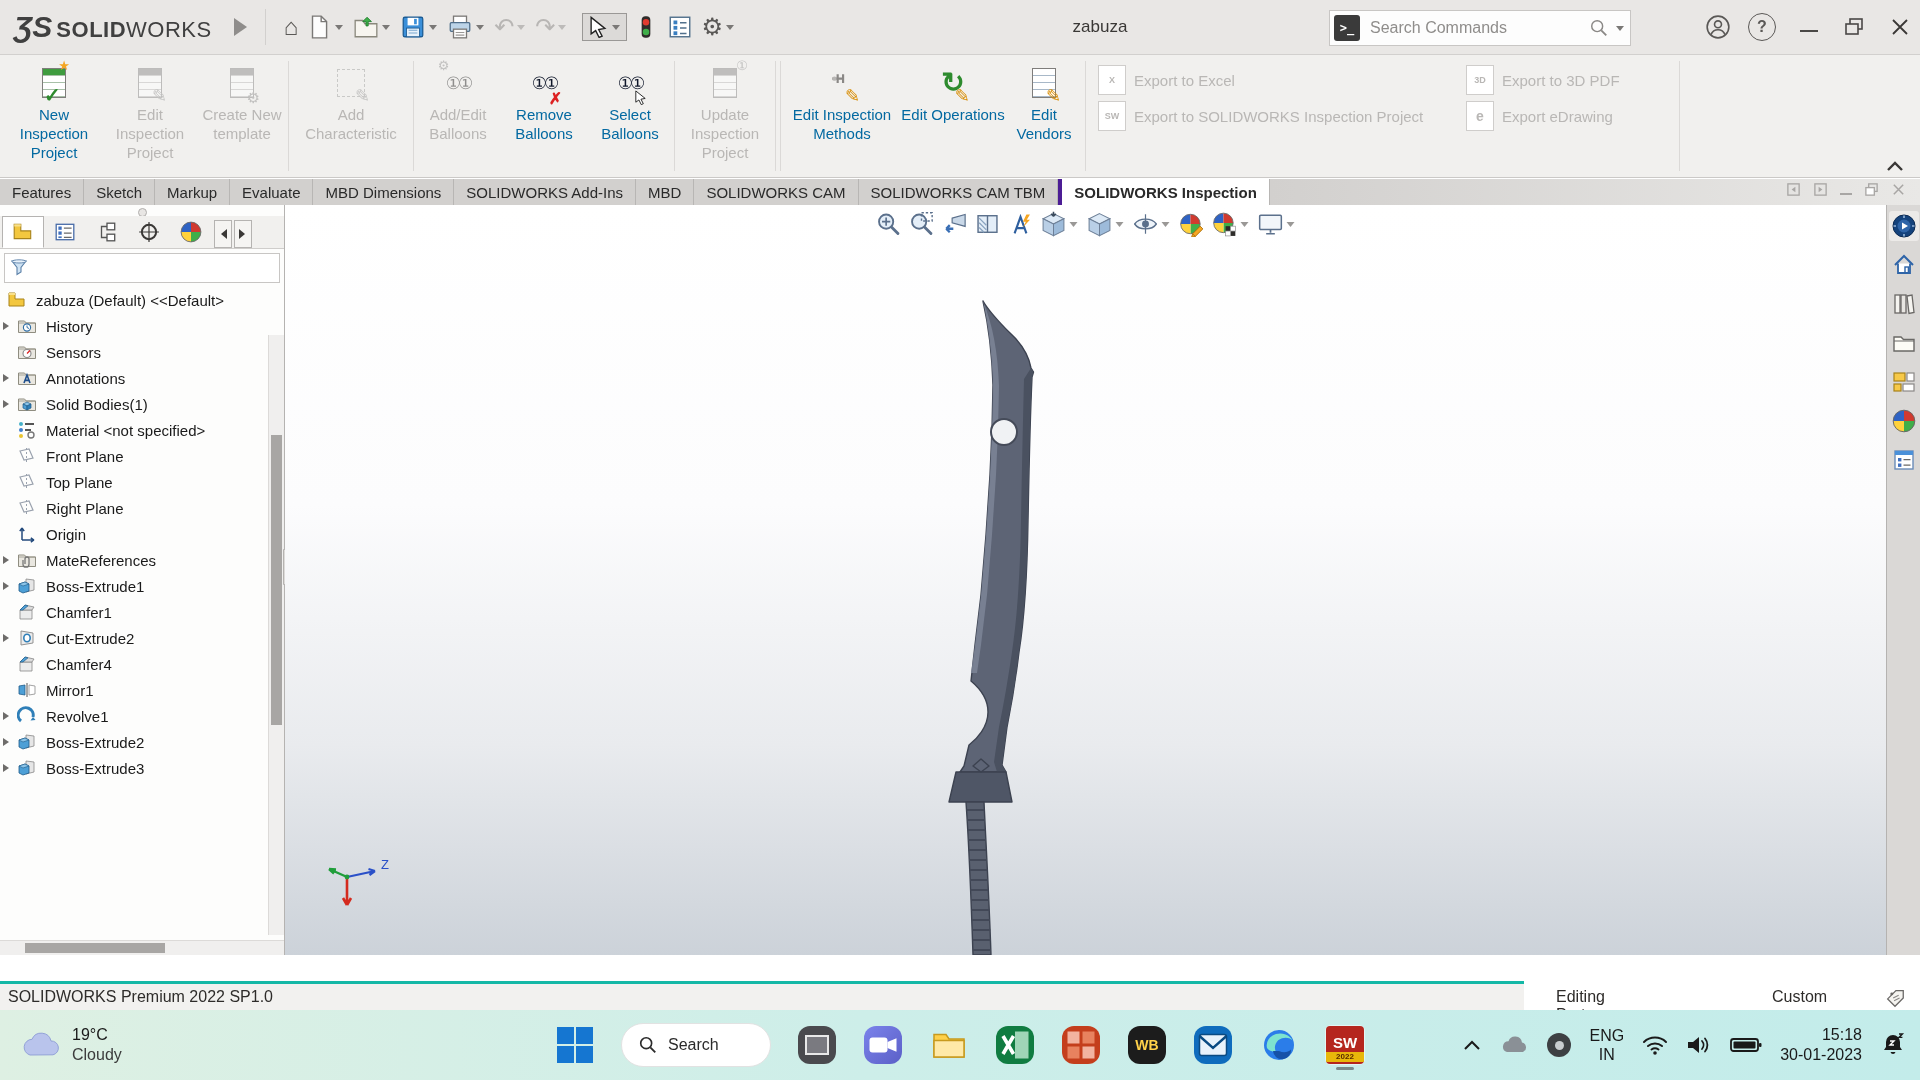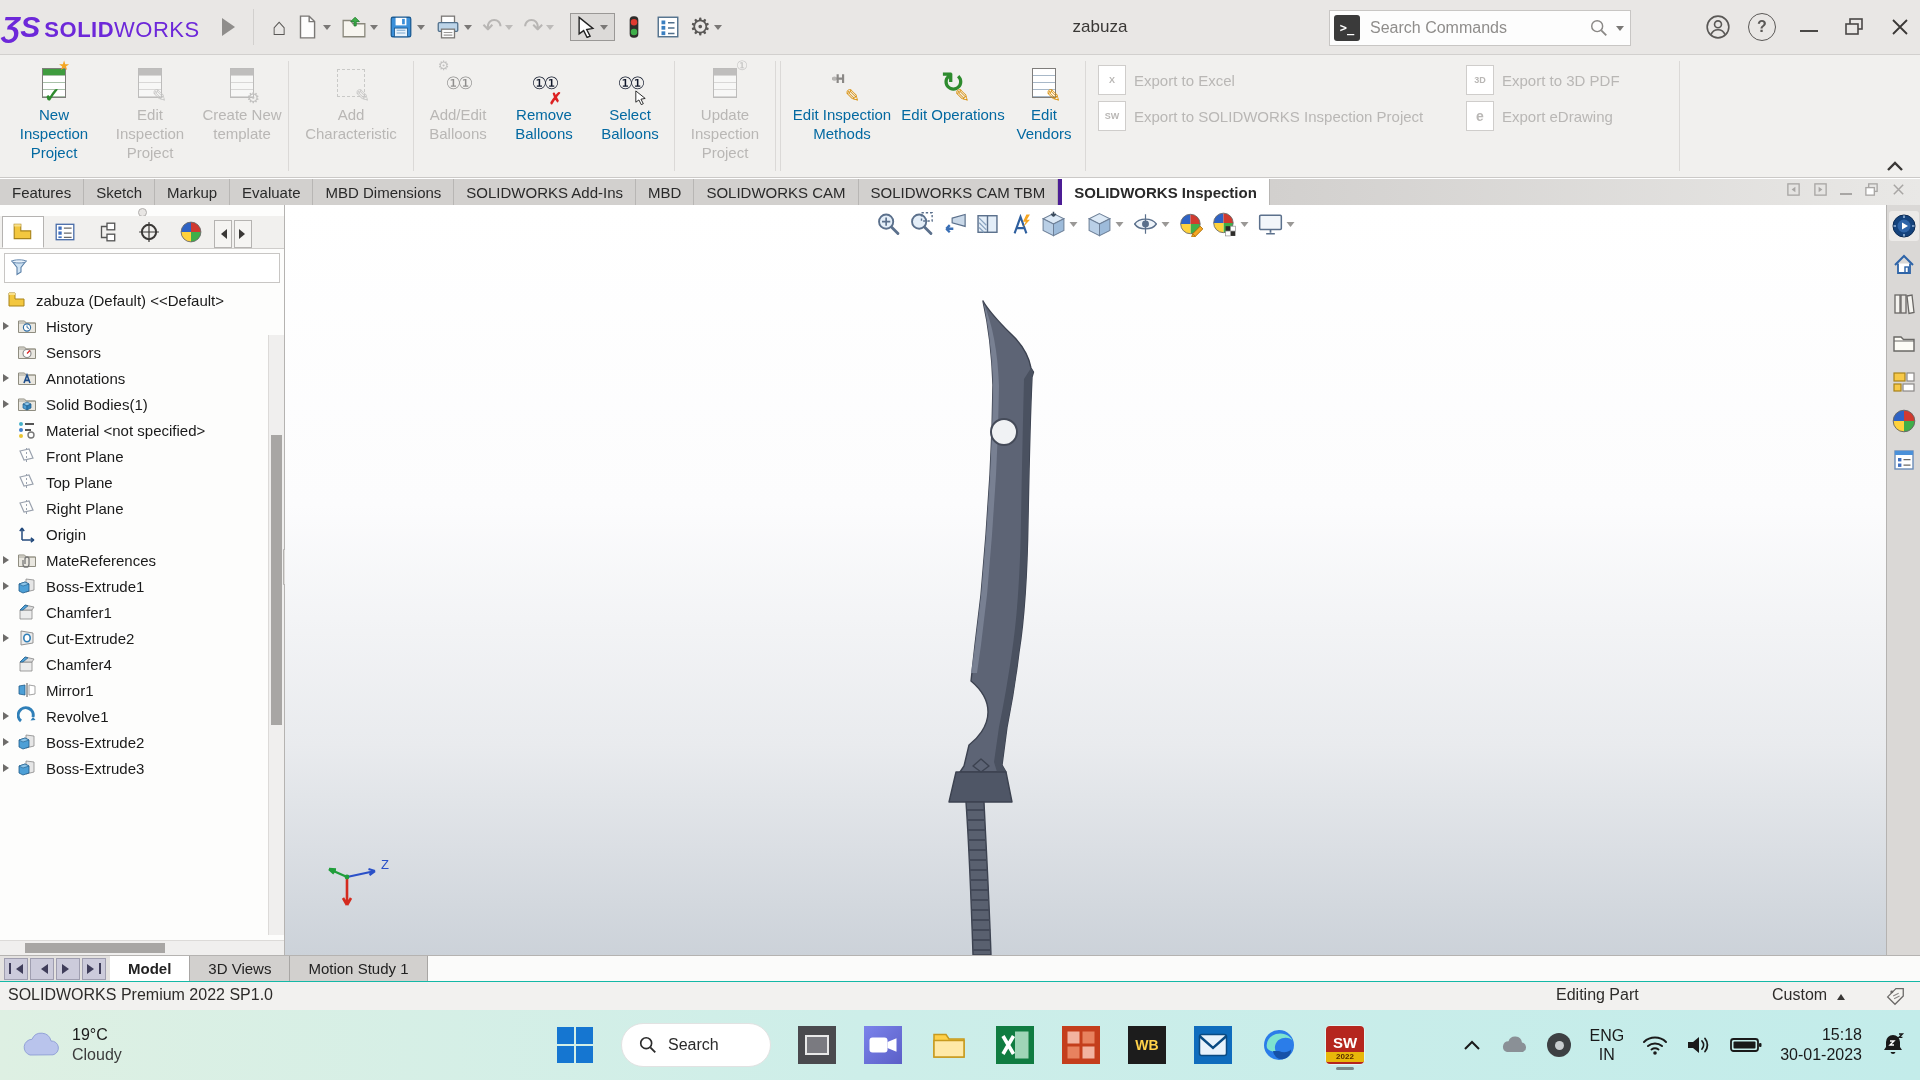--- a/index.html
+++ b/index.html
@@ -1,20 +1,20 @@
 <!DOCTYPE html>
 <html><head>
 <meta charset="utf-8">
 <style>
   html,body{margin:0;padding:0;}
   body{width:1920px;height:1080px;overflow:hidden;font-family:"Liberation Sans",sans-serif;background:#fff;}
   .screen{position:relative;width:1920px;height:1080px;overflow:hidden;}
   
   .titlebar{position:absolute;left:0;top:0;width:1920px;height:54px;background:#e9e7e5;border-bottom:1px solid #d2d0ce;display:flex;align-items:center;}
-  .logo{display:flex;align-items:baseline;margin-left:2px;color:#6d28d9;white-space:nowrap;}
+  .logo{display:flex;align-items:baseline;margin-left:14px;color:#404040;white-space:nowrap;}
   .logo .lg-glyph{font-style:italic;font-weight:bold;font-size:30px;margin-right:4px;}
   .logo .lg-bold{font-weight:bold;font-size:22px;letter-spacing:.5px;}
   .logo .lg-light{font-weight:normal;font-size:22px;letter-spacing:.5px;}
   .play-arrow{width:0;height:0;border-top:9px solid transparent;border-bottom:9px solid transparent;border-left:13px solid #8f8d8b;margin:0 18px 0 22px;cursor:pointer;}
   .tb-sep{width:1px;height:36px;background:#d2d0ce;margin-right:16px;}
   .qbar{display:flex;align-items:center;gap:4px;}
   .qbtn{display:flex;align-items:center;padding:3px 2px;border-radius:2px;}
   .qbtn svg{width:26px;height:26px;}
   .glyph-btn{font-size:24px;line-height:26px;color:#5a5856;}
   .glyph-btn.dis{color:#b8b6b4;}
@@ -98,36 +98,36 @@
   
   .doctabs{position:absolute;left:0;top:955px;width:1920px;height:25px;background:#fbfbfa;border-top:1px solid #b5b3b1;display:flex;align-items:stretch;}
   .dnav{display:flex;align-items:center;gap:2px;padding:0 4px;background:#e4e2e0;}
   .dnav .nb{width:22px;height:20px;background:#cccbdb;border:1px solid #9f9eb0;display:flex;align-items:center;justify-content:center;cursor:pointer;}
   .nb .t-l{width:0;height:0;border:5px solid transparent;border-right:7px solid #3f3d5a;}
   .nb .t-r{width:0;height:0;border:5px solid transparent;border-left:7px solid #3f3d5a;}
   .nb .bar{width:2px;height:11px;background:#3f3d5a;}
   .dtab{display:flex;align-items:center;padding:0 18px;font-size:15px;color:#222;background:#d2d0ce;border-right:1px solid #a8a6a4;cursor:pointer;}
   .dtab.active{background:#fff;font-weight:bold;}
   
-  .statusbar{position:absolute;left:0;top:981px;width:1920px;height:29px;background:#f2f1ef;border-top:1px solid #14b8a6;font-size:16px;color:#2e2c2a;}
+  .statusbar{position:absolute;left:0;top:981px;width:1524px;height:29px;background:#f2f1ef;border-top:3px solid #14b8a6;font-size:16px;color:#2e2c2a;}
   .sb-item{position:absolute;top:4px;}
   .caret-up{width:0;height:0;border:4px solid transparent;border-bottom:6px solid #3a3836;display:inline-block;margin-left:10px;}
   
   .taskbar{position:absolute;left:0;top:1010px;width:1920px;height:70px;background:linear-gradient(90deg,#def0e3 0%,#cdeee9 45%,#c3ecea 100%);}
   .weather{position:absolute;left:18px;top:0;height:70px;display:flex;align-items:center;gap:10px;cursor:pointer;}
   .weather .wtxt{display:flex;flex-direction:column;font-size:16px;color:#1a1a1a;line-height:20px;}
   .weather .cond{color:#3c3c3c;}
   .tb-center{position:absolute;left:50%;top:0;transform:translateX(-50%);height:70px;display:flex;align-items:center;gap:26px;}
   .appico{width:40px;height:40px;display:flex;align-items:center;justify-content:center;cursor:pointer;position:relative;}
   .appico svg{width:36px;height:36px;}
   .search-pill{height:44px;width:150px;background:#fff;border:1px solid #e2e2e2;border-radius:22px;display:flex;align-items:center;gap:10px;padding-left:16px;box-sizing:border-box;cursor:pointer;}
   .search-pill span{font-size:16px;color:#2b2b2b;}
   .sq2{width:17px;height:17px;background:#1576d1;}
   .winlogo{display:grid;grid-template-columns:17px 17px;grid-template-rows:17px 17px;gap:2px;}
-  .ico-tile{width:38px;height:38px;border-radius:0;display:flex;align-items:center;justify-content:center;position:relative;overflow:hidden;}
+  .ico-tile{width:38px;height:38px;border-radius:12px;display:flex;align-items:center;justify-content:center;position:relative;overflow:hidden;}
   .active-app{background:rgba(255,255,255,.5);border-radius:6px;}
   .active-app::after{content:'';position:absolute;bottom:-5px;left:50%;transform:translateX(-50%);width:18px;height:3px;border-radius:2px;background:#7a8a8a;}
   .tray{position:absolute;right:0;top:0;height:70px;display:flex;align-items:center;gap:18px;padding-right:14px;}
   .lang{display:flex;flex-direction:column;align-items:center;font-size:16px;color:#1a1a1a;line-height:19px;cursor:pointer;}
   .clock{display:flex;flex-direction:column;align-items:flex-end;font-size:16px;color:#1a1a1a;line-height:20px;cursor:pointer;}
   .tray svg{display:block;}
 </style>
 </head>
 <body>
 
@@ -939,47 +939,20 @@
             <rect x="3" y="3" width="18" height="18" fill="#fff" stroke="#6a8cb8" stroke-width="1.4"></rect>
             <rect x="3" y="3" width="18" height="4" fill="#4a90d9"></rect>
             <rect x="6" y="10" width="3.4" height="3.4" fill="#3f6fbf"></rect>
             <rect x="6" y="15.5" width="3.4" height="3.4" fill="#3f6fbf"></rect>
             <path d="M11.5 11.7 h7 M11.5 17.2 h7" stroke="#6a6866" stroke-width="1.3"></path>
           </svg>
       </div>
     </div>
   </div>
 
-  <div class="doctabs">
-    <div class="dnav">
-      <div class="nb">
-          <i class="bar"></i>
-          <i class="t-l"></i>
-        </div>
-      <div class="nb">
-          <i class="t-l"></i>
-        </div>
-      <div class="nb">
-          <i class="t-r"></i>
-        </div>
-      <div class="nb">
-          <i class="t-r"></i>
-          <i class="bar"></i>
-        </div>
-    </div>
-    <div class="dtab active">
-        <span>Model</span>
-      </div>
-    <div class="dtab">
-        <span>3D Views</span>
-      </div>
-    <div class="dtab">
-        <span>Motion Study 1</span>
-      </div>
-  </div>
 
   <div class="statusbar">
     <span class="sb-item" style="left:8px;">SOLIDWORKS Premium 2022 SP1.0</span>
     <span class="sb-item" style="left:1556px;">Editing Part</span>
     <span class="sb-item" style="left:1772px;cursor:pointer;"><span>Custom</span><i class="caret-up"></i></span>
     <svg class="sb-item" style="left:1884px;top:3px;" viewBox="0 0 24 24" width="22" height="22">
         <path d="M12 3 L21 12 L13 20 L4 11 V3 Z" fill="#f5f4f0" stroke="#6a6866" stroke-width="1.4" transform="rotate(90 12 12)"></path>
         <circle cx="8.5" cy="7.5" r="1.6" fill="#6a6866"></circle>
         <path d="M10 12 l6 -3 M11 15 l6 -3" stroke="#8a8886" stroke-width="1.2"></path>
       </svg>

